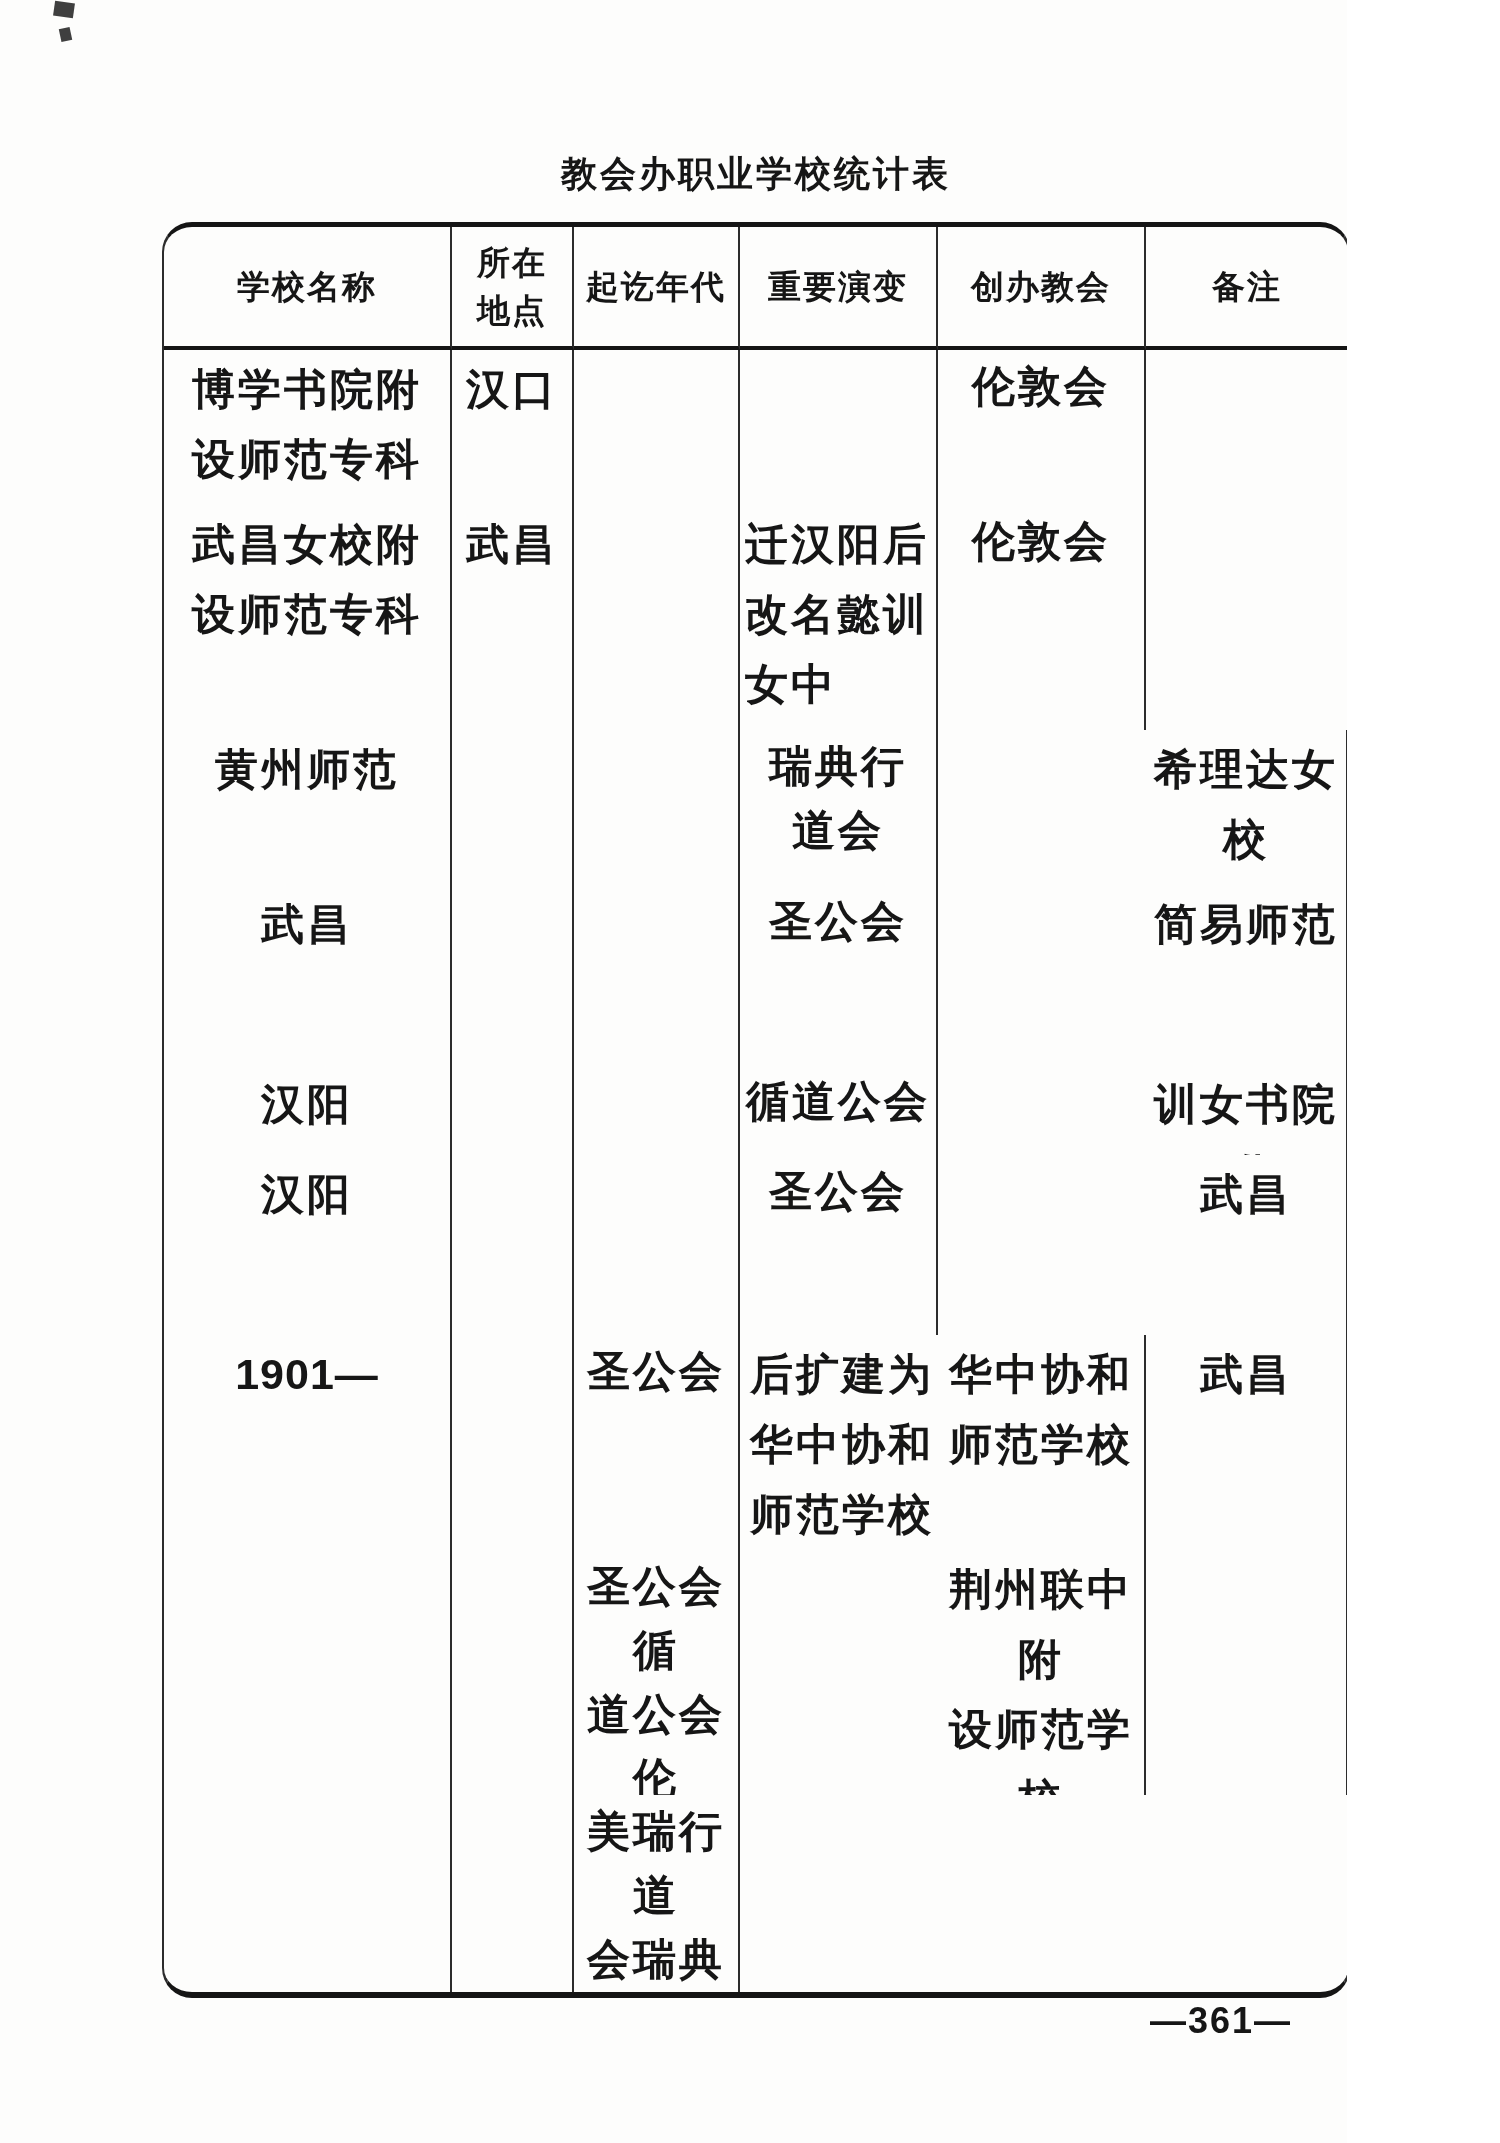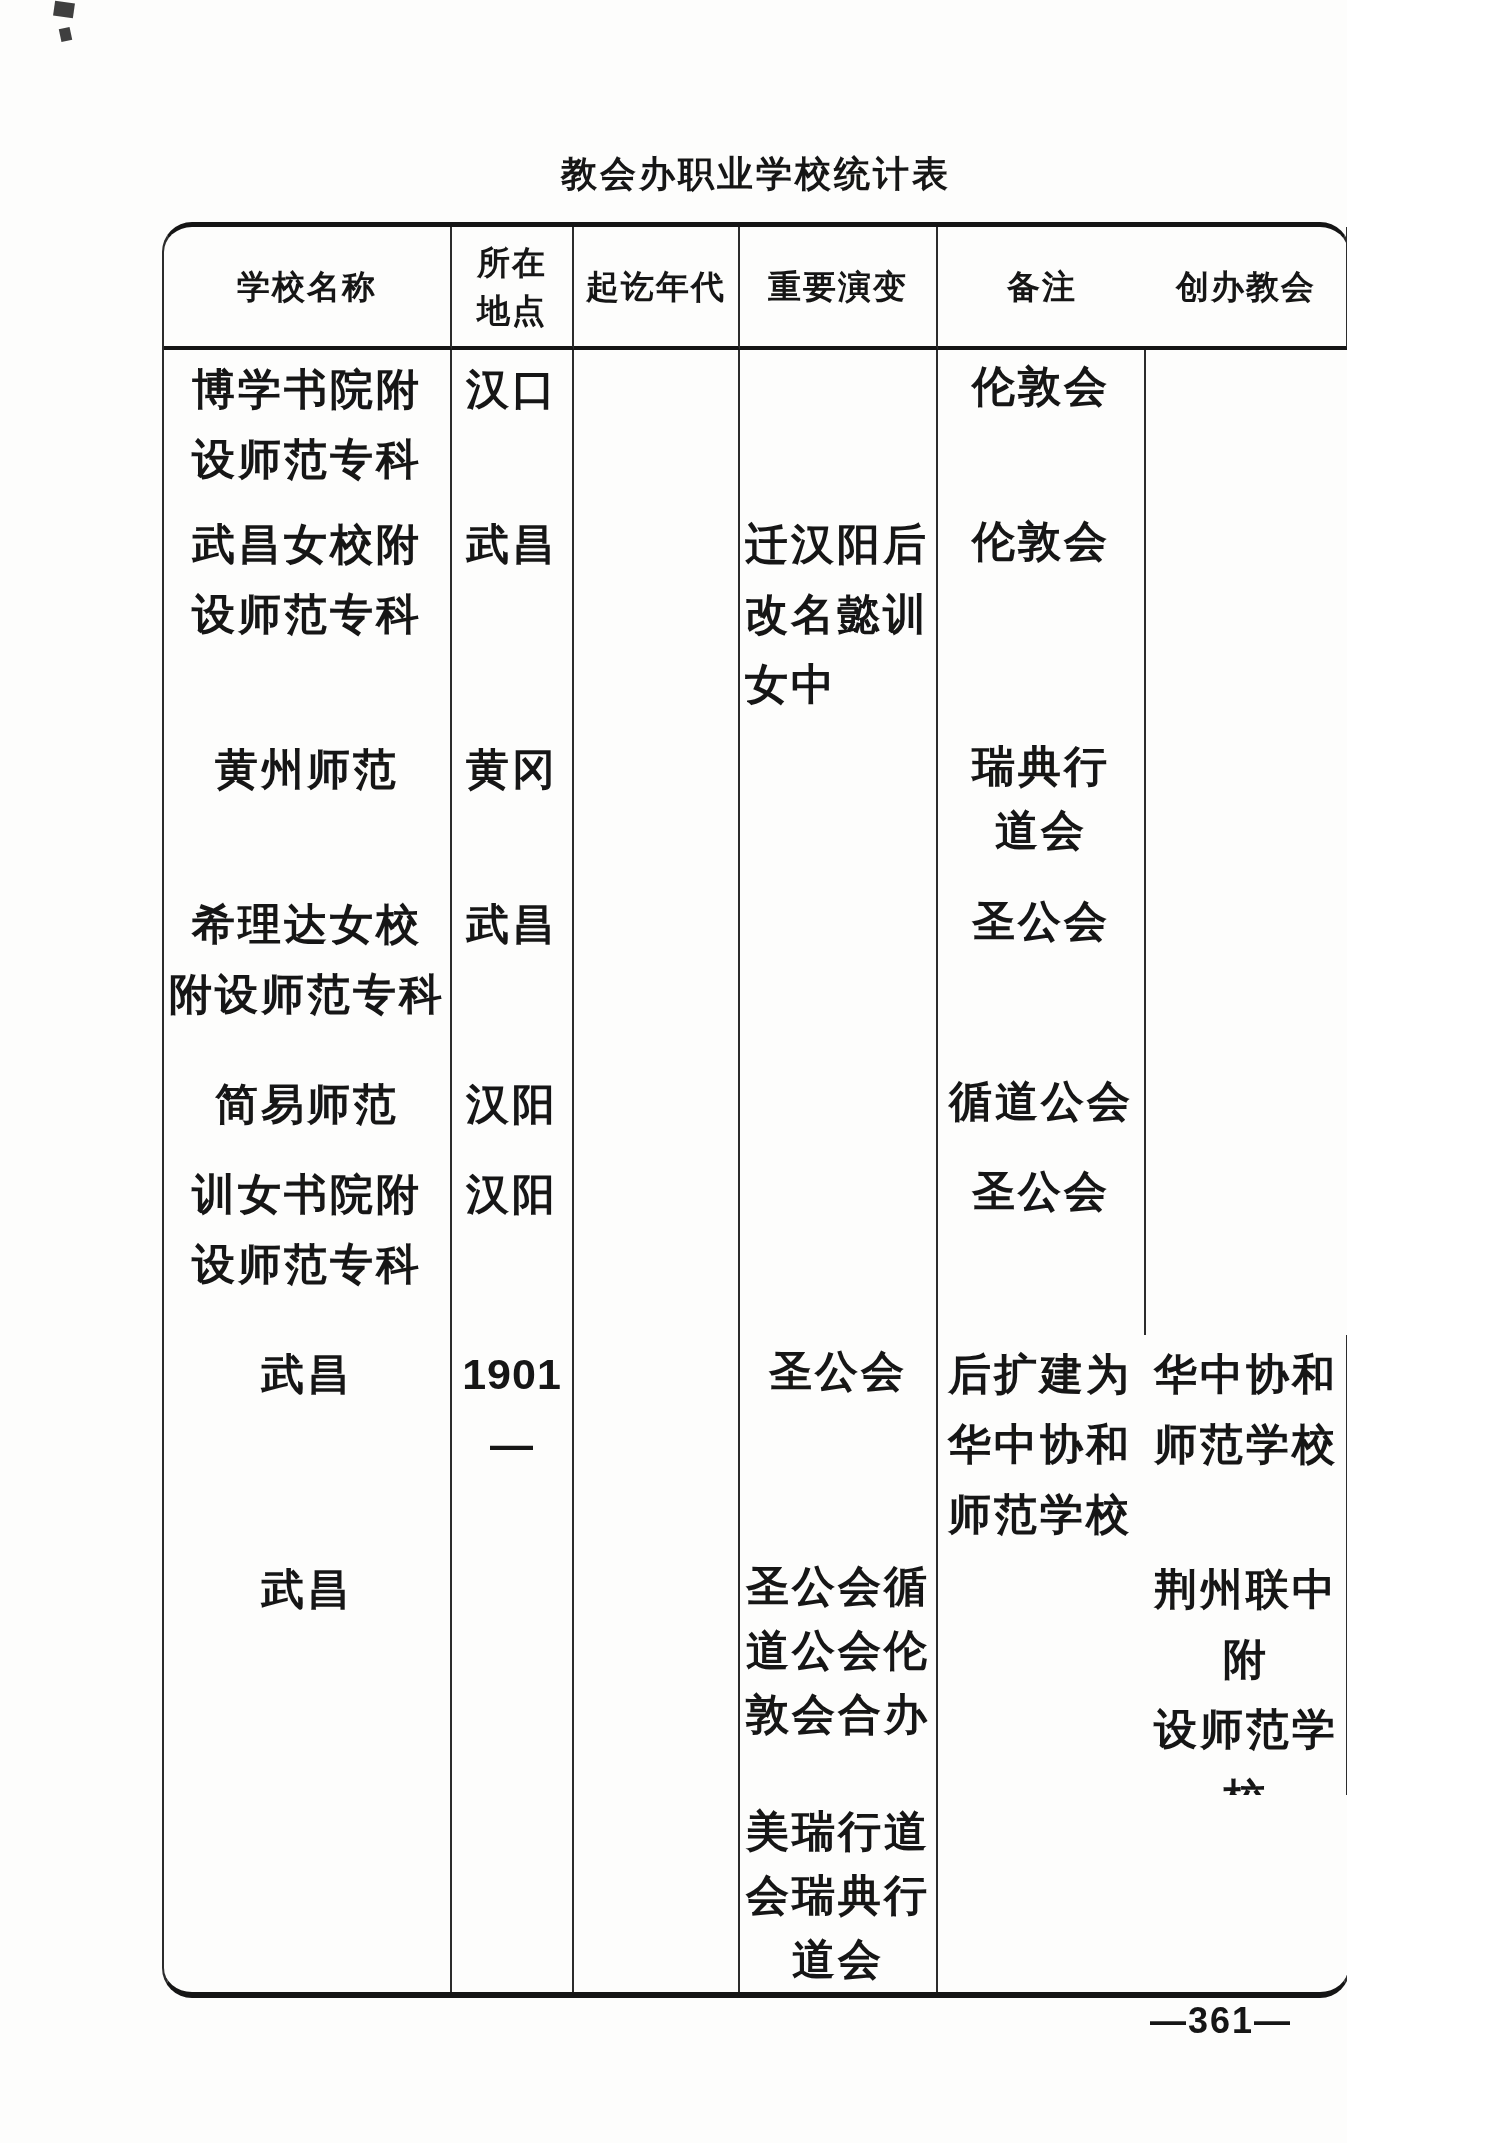--- a/index.html
+++ b/index.html
@@ -83,43 +83,42 @@
   <div class="doc-title">教会办职业学校统计表</div>
 
   <div class="tableWrap">
     <div class="grid">
 
       <div class="cell th">学校名称</div>
       <div class="cell th">所在
 地点</div>
       <div class="cell th">起讫年代</div>
       <div class="cell th">重要演变</div>
+      <div class="cell th">创办教会</div>
       <div class="cell th lastcol">备注</div>
-      <div class="cell th">创办教会</div>
 
       <div class="cell td col-name">博学书院附
 设师范专科</div>
       <div class="cell td col-loc">汉口</div>
       <div class="cell td col-years"></div>
       <div class="cell td col-evo"></div>
       <div class="cell td col-church">伦敦会</div>
       <div class="cell td col-remark lastcol"></div>
 
       <div class="cell td col-name">武昌女校附
 设师范专科</div>
       <div class="cell td col-loc">武昌</div>
       <div class="cell td col-years"></div>
       <div class="cell td col-evo">迁汉阳后
 改名懿训
 女中</div>
       <div class="cell td col-church">伦敦会</div>
       <div class="cell td col-remark lastcol"></div>
 
       <div class="cell td col-name">黄州师范</div>
-      <div class="cell td col-loc">黄冈</div>
       <div class="cell td col-years"></div>
       <div class="cell td col-evo"></div>
       <div class="cell td col-church">瑞典行
 道会</div>
       <div class="cell td col-remark lastcol"></div>
 
       <div class="cell td col-name">希理达女校
 附设师范专科</div>
       <div class="cell td col-loc">武昌</div>
       <div class="cell td col-years"></div>

